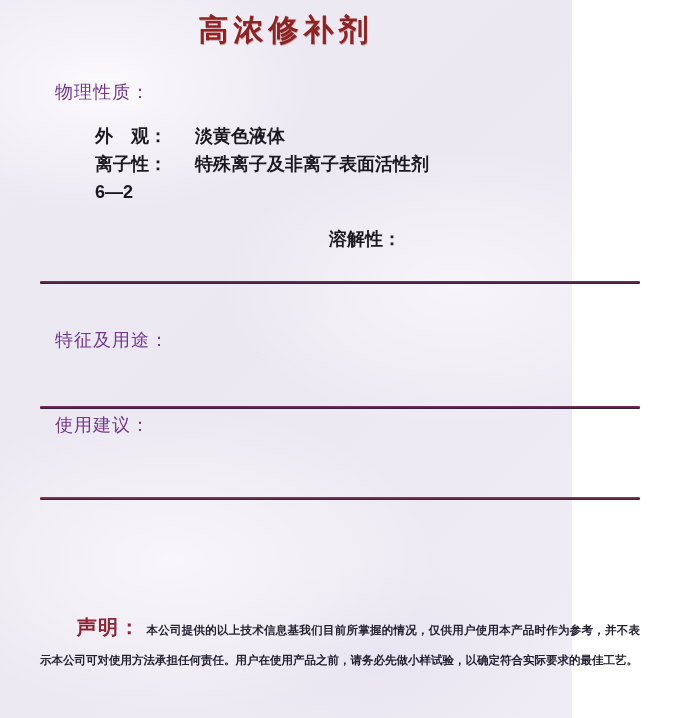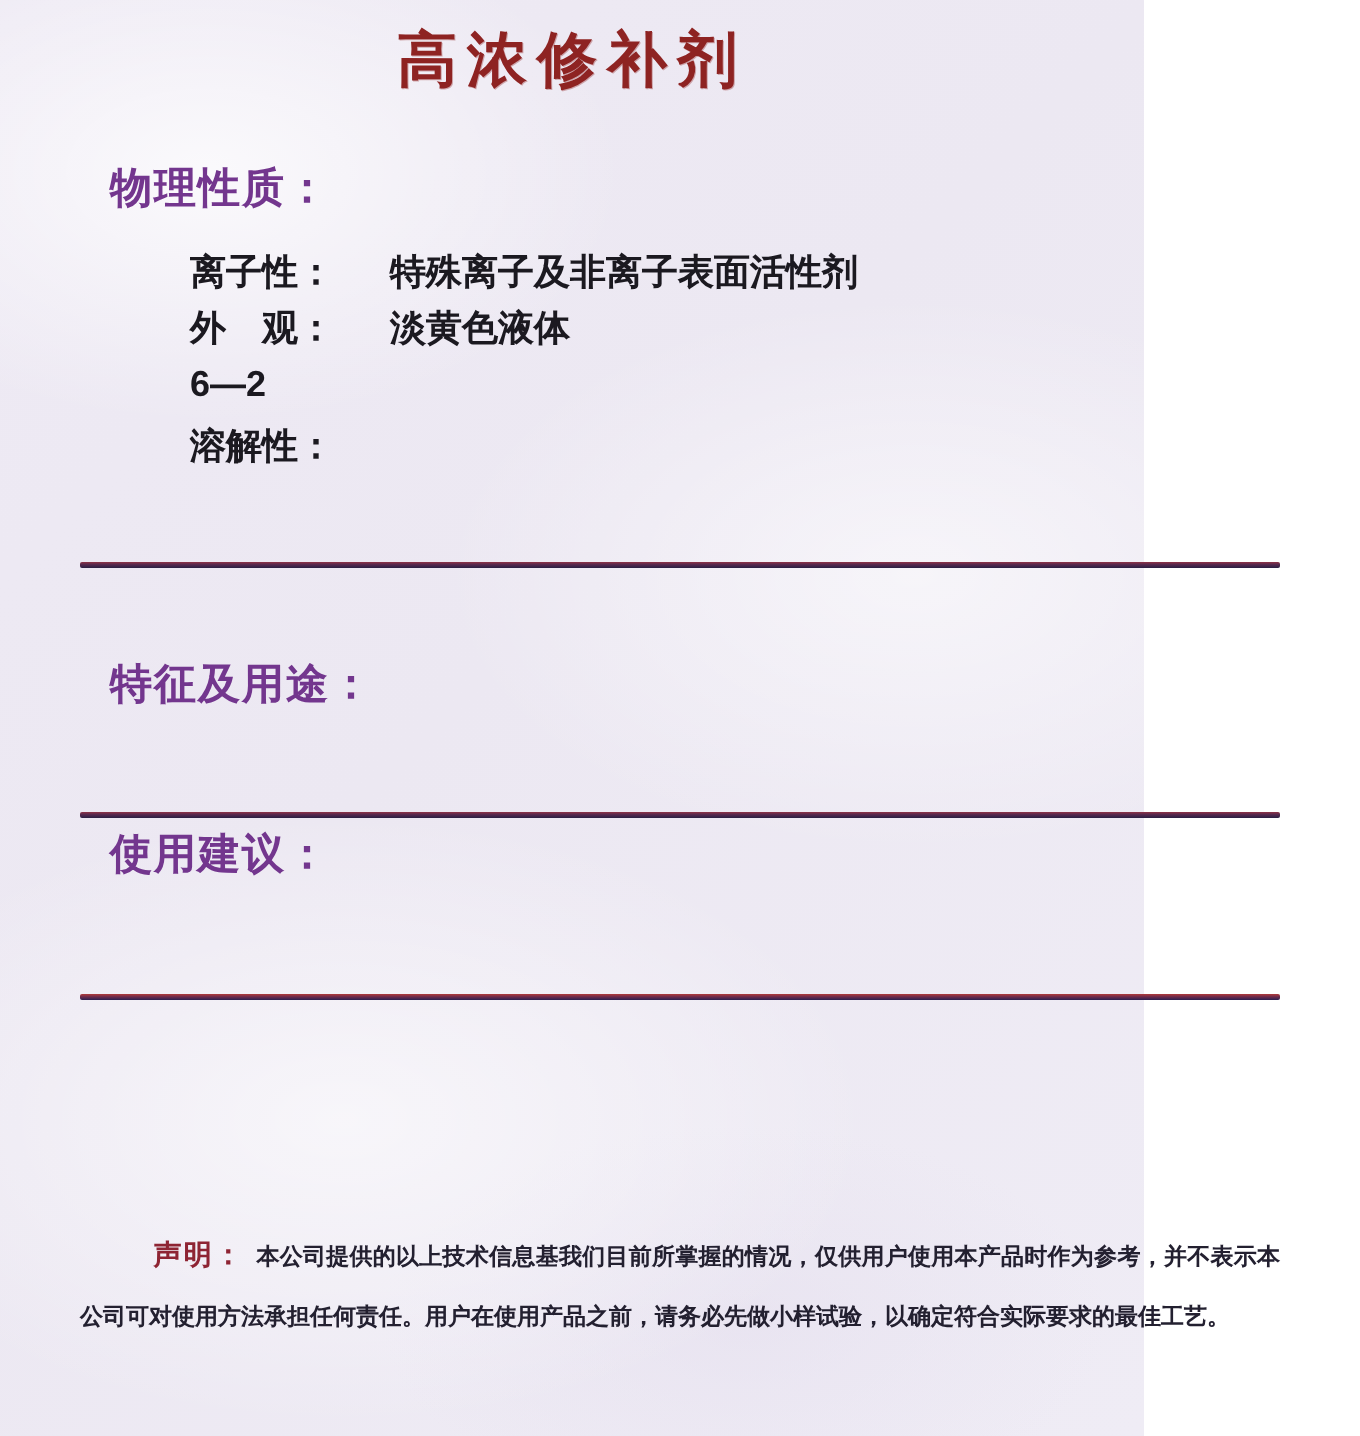--- a/index.html
+++ b/index.html
@@ -21,30 +21,30 @@
   }
   .doc-title {
     position: absolute; top: 10px; left: 0; width: 100%;
     text-align: center;
     font-size: 30px; font-weight: bold; letter-spacing: 5px;
     color: #8e2322;
     text-shadow: 0.5px 0.5px 0 rgba(142,35,34,0.35);
   }
   .sec-heading {
     position: absolute; left: 55px;
-    font-size: 21px; font-weight: bold;
+    font-size: 18px; font-weight: normal;
     color: #73368e; letter-spacing: 1px;
   }
   .h-physical { top: 80px; }
   .h-features { top: 292px; margin-top: 36px; }
   .h-usage    { top: 413px; }
 
   .props { position: absolute; left: 95px; top: 122px; }
   .prop-row { display: flex; height: 28px; line-height: 28px; }
-  .prop-row.gap { margin-top: 3px; }
+  .prop-row.gap { margin-top: 19px; justify-content: flex-end; }
   .prop-label {
     width: 100px; flex: 0 0 100px;
     font-size: 18px; font-weight: bold; color: #1b1920;
   }
   .prop-value { font-size: 18px; font-weight: bold; color: #1b1920; }
 
   .rule {
     position: absolute; left: 40px; width: 600px; height: 3px;
     background: linear-gradient(to bottom, #8e3246 0%, #55284e 45%, #2a1f42 100%);
     border-radius: 1px;
@@ -63,41 +63,41 @@
   .para-usage   { top: 455px; width: 630px; white-space: nowrap; }
 
   .disclaimer {
     position: absolute; left: 40px; top: 612px; width: 600px;
     font-size: 11.5px; font-weight: bold; color: #232030;
     line-height: 30px;
     text-align: justify;
     text-indent: 3.2em;
   }
   .disclaimer-label {
-    font-size: 14px; font-weight: bold; color: #8e2433;
+    font-size: 20px; font-weight: bold; color: #8e2433;
     letter-spacing: 1px; margin-right: 6px;
   }
 </style>
 </head>
 <body>
 
 <div class="paper">
 
   <div class="doc-title">高浓修补剂</div>
 
   <div class="sec-heading h-physical">物理性质：</div>
 
   <div class="props">
     <div class="prop-row">
+      <span class="prop-label">外　观：</span>
+      <span class="prop-value">淡黄色液体</span>
+    </div>
+    <div class="prop-row">
       <span class="prop-label">离子性：</span>
       <span class="prop-value">特殊离子及非离子表面活性剂</span>
-    </div>
-    <div class="prop-row">
-      <span class="prop-label">外　观：</span>
-      <span class="prop-value">淡黄色液体</span>
     </div>
     <div class="prop-row">
       <span class="prop-value">6—2</span>
     </div>
     <div class="prop-row gap">
       <span class="prop-label">溶解性：</span>
     </div>
   </div>
 
   <div class="rule rule-1"></div>

